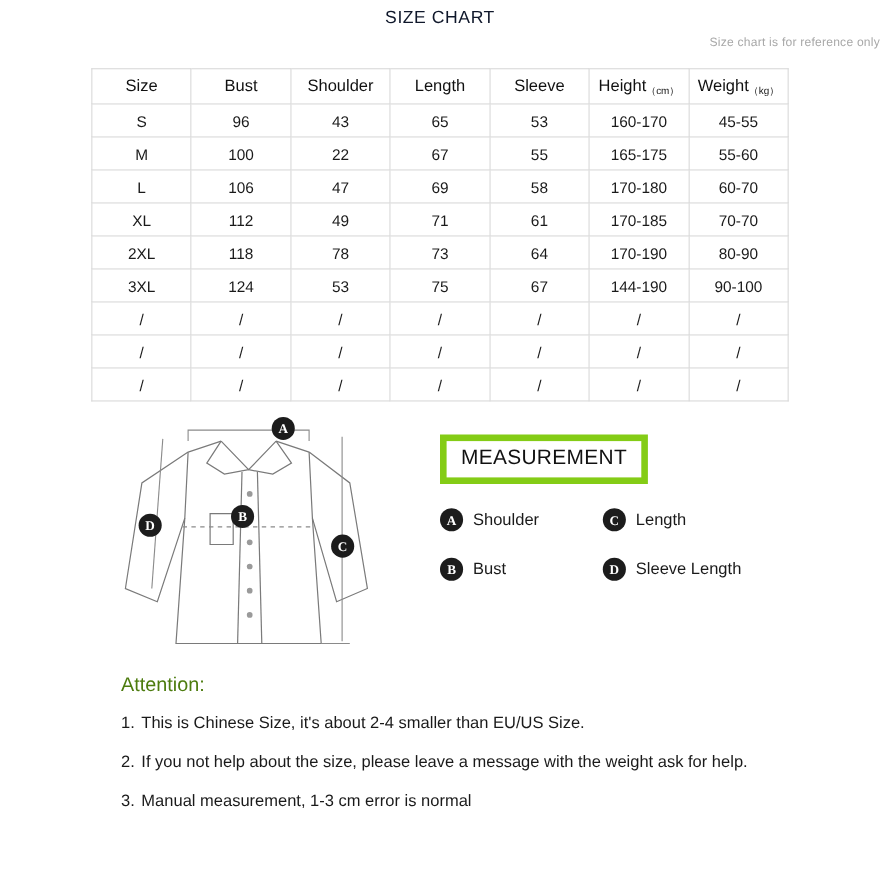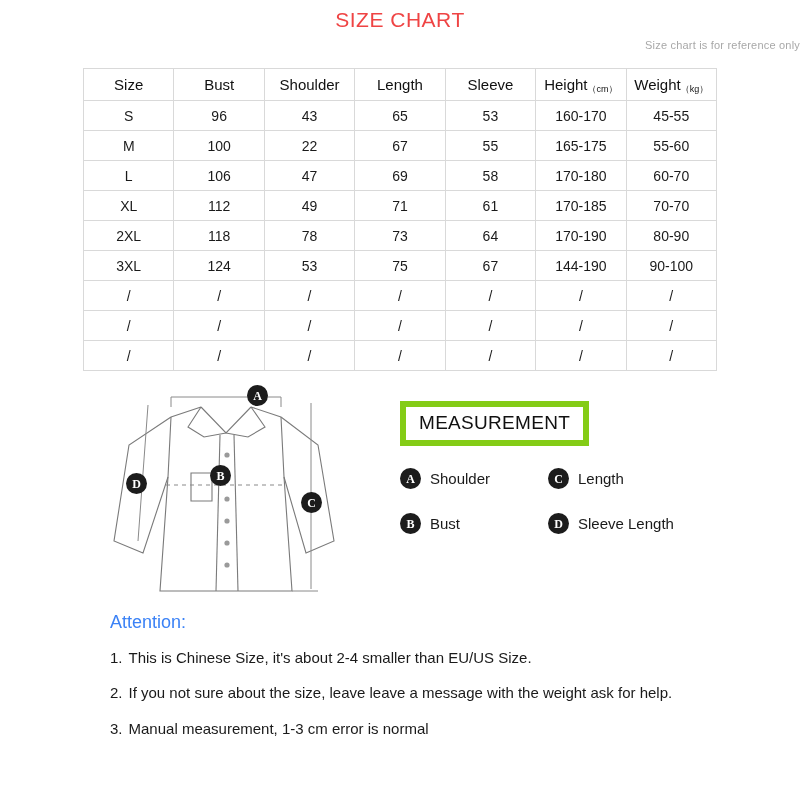--- a/index.html
+++ b/index.html
@@ -16,23 +16,23 @@
   }
   .page {
     position: relative;
     width: 800px;
     height: 800px;
   }
 
   
   .title {
     text-align: center;
-    font-size: 21px;
+    font-size: 16px;
     letter-spacing: 0.5px;
-    color: #ef4444;
+    color: #0f172a;
     padding-top: 8px;
     font-family: "Liberation Sans", sans-serif;
   }
   .subtitle {
     text-align: right;
     font-size: 11px;
     color: #a8a8a8;
     margin-top: 7px;
     letter-spacing: 0.2px;
   }
@@ -130,21 +130,21 @@
   .attention {
     position: absolute;
     left: 110px;
     top: 612px;
     width: 620px;
   }
   .attention h3 {
     margin: 0;
     font-size: 18px;
     font-weight: normal;
-    color: #3b82f6;
+    color: #4d7c0f;
   }
   .attention ol {
     margin: 14px 0 0 0;
     padding: 0;
     list-style: none;
   }
   .attention li {
     font-size: 15px;
     color: #1a1a1a;
     margin-bottom: 14px;
@@ -355,21 +355,21 @@
 
   <div class="attention">
     <h3>Attention:</h3>
     <ol>
       <li>
         <span class="num">1.</span>
         <span class="txt">This is Chinese Size, it's about 2-4 smaller than EU/US Size.</span>
       </li>
       <li>
         <span class="num">2.</span>
-        <span class="txt">If you not sure about the size, leave leave a message with the weight ask for help.</span>
+        <span class="txt">If you not help about the size, please leave a message with the weight ask for help.</span>
       </li>
       <li>
         <span class="num">3.</span>
         <span class="txt">Manual measurement, 1-3 cm error is normal</span>
       </li>
     </ol>
   </div>
 
 </div>
 

